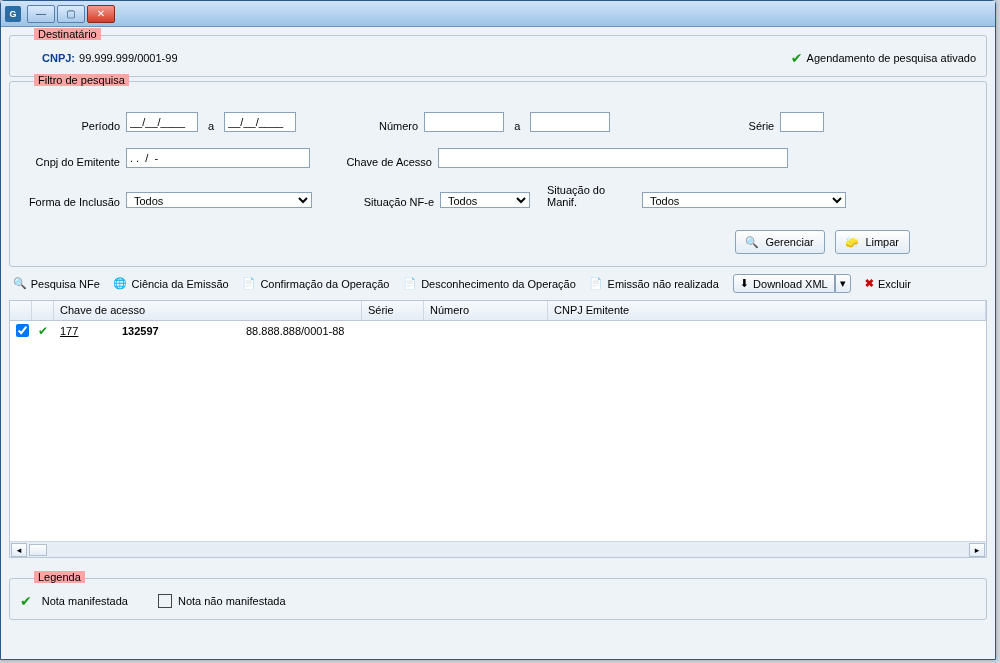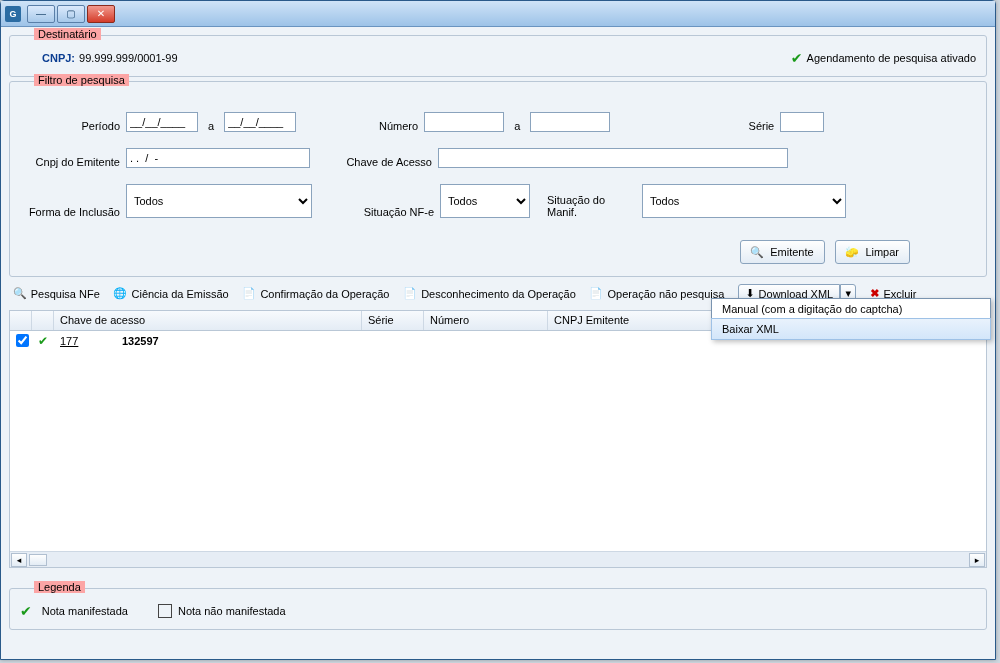--- a/index.html
+++ b/index.html
@@ -15,21 +15,21 @@
   .group { border:1px solid #b9c7d6; border-radius:3px; margin:4px 2px; background:#eef3f8; position:relative; }
   .group-title { position:absolute; top:-8px; left:24px; background:#fca5a5; padding:0 4px; color:#000;}
   .dest { padding:14px 10px 10px; display:flex; align-items:center; }
   .bold { font-weight:bold; }
   .blue { color:#0b3d91; }
   .chk-green { color:#1a9a1a; font-size:14px; margin-right:4px; }
   .filter { padding:14px 10px 10px; }
   .frow { display:flex; align-items:flex-end; margin:16px 0; }
   .frow label { text-align:right; padding-right:6px; }
   input.txt, select.sel { border:1px solid #8aa3bd; background:#fff; height:20px; padding:1px 3px; }
-  select.sel { height:34px; }
+  select.sel { height:16px; }
   .btn { border:1px solid #8aa3bd; background:linear-gradient(#fefefe,#e3ecf5); border-radius:3px; padding:2px 10px; height:24px; display:inline-flex; align-items:center; gap:6px; cursor:pointer;}
   .btngroup { display:flex; gap:10px; justify-content:flex-end; padding:6px 66px 2px 0; }
   .toolbar { margin:4px 2px; padding:3px 4px; display:flex; align-items:center; gap:14px; }
   .tbtn { display:inline-flex; align-items:center; gap:4px; cursor:pointer; color:#000; }
   .tbtn.box { border:1px solid #8aa3bd; background:linear-gradient(#fefefe,#e3ecf5); padding:2px 6px; border-radius:3px; }
   .split { display:inline-flex; }
   .split .drop { border-left:1px solid #8aa3bd; width:16px; display:flex; align-items:center; justify-content:center; }
   .grid { margin:2px 2px 0; border:1px solid #b9c7d6; background:#fff; height:258px; position:relative; overflow:hidden; }
   .ghead { display:flex; background:linear-gradient(#f7fafd,#e4ecf5); border-bottom:1px solid #b9c7d6; height:20px; }
   .gh { border-right:1px solid #cdd8e4; padding:3px 6px; color:#000;}
@@ -113,21 +113,21 @@
 
           <label style="width:112px; padding-left:17px; text-align:left;">Situação do Manif.</label>
           <select class="sel" style="width:204px;">
             <option>Todos</option>
           </select>
         </div>
 
         <div class="btngroup">
           <button class="btn">
             <span>🔍</span>
-            <span>Emitente</span>
+            <span>Gerenciar</span>
           </button>
           <button class="btn">
             <span>🧽</span>
             <span>Limpar</span>
           </button>
         </div>
       </div>
     </div>
 
     <div class="toolbar">
@@ -142,21 +142,21 @@
       <span class="tbtn">
         <span>📄</span>
         <span>Confirmação da Operação</span>
       </span>
       <span class="tbtn">
         <span>📄</span>
         <span>Desconhecimento da Operação</span>
       </span>
       <span class="tbtn">
         <span>📄</span>
-        <span>Operação não pesquisa</span>
+        <span>Emissão não realizada</span>
       </span>
       <span class="split">
         <span class="tbtn box" style="border-radius:3px 0 0 3px;">
           <span>⬇</span>
           <span>Download XML</span>
         </span>
         <span class="tbtn box drop" style="border-radius:0 3px 3px 0;">
           <span>▾</span>
         </span>
       </span>
@@ -177,20 +177,21 @@
       </div>
       <div class="grow">
         <div class="chkcell" style="width:22px;text-align:center;">
           <input type="checkbox" checked="" style="">
         </div>
         <div style="width:22px;text-align:center;">
           <span class="chk-green" style="font-size:12px;">✔</span>
         </div>
         <div style="width:62px;text-decoration:underline;">177</div>
         <div style="width:124px;font-weight:bold;">132597</div>
+        <div style="flex:1;">88.888.888/0001-88</div>
       </div>
       <div class="scrollbar-h">
         <div class="arrow">◂</div>
         <div class="thumb"></div>
         <div style="flex:1;"></div>
         <div class="arrow">▸</div>
       </div>
     </div>
 
     <div class="group" style="margin-top:20px;">
@@ -200,19 +201,15 @@
           <span class="chk-green">✔</span>
           <span>Nota manifestada</span>
         </div>
         <div class="item">
           <span class="sq"></span>
           <span>Nota não manifestada</span>
         </div>
       </div>
     </div>
 
-    <div class="dropdown" style="left:704px; top:267px; width:280px;">
-      <div class="item">Manual (com a digitação do captcha)</div>
-      <div class="item hover">Baixar XML</div>
-    </div>
 
   </div>
 </div>
 
 </body></html>

